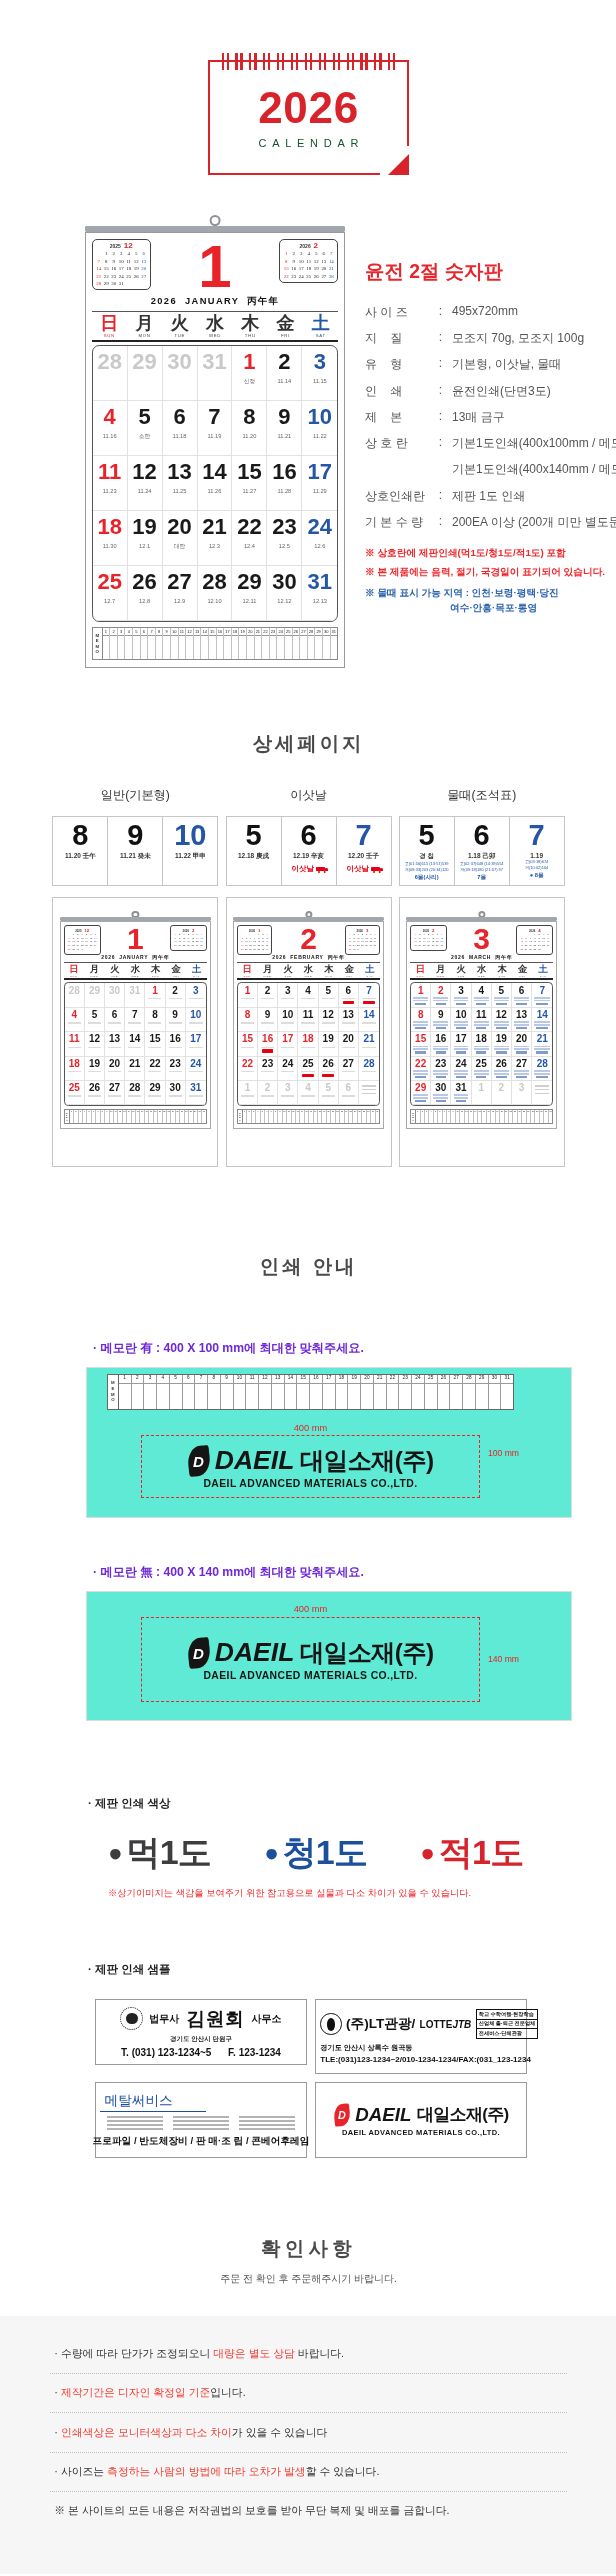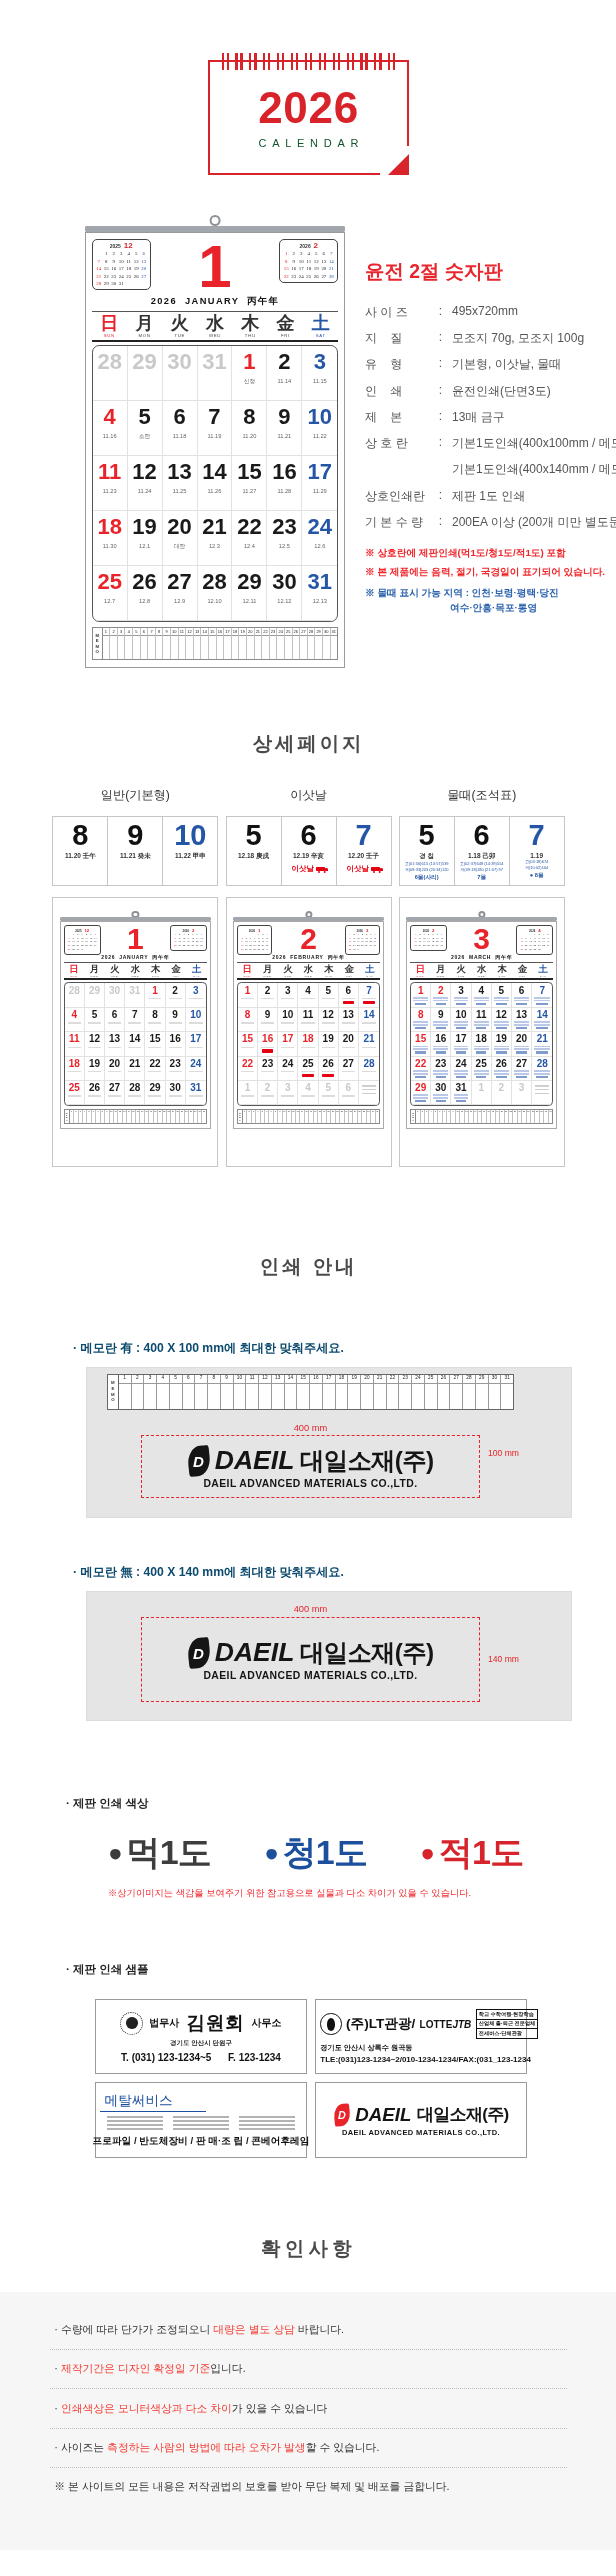--- a/index.html
+++ b/index.html
@@ -131,22 +131,22 @@
     background:#e60012;box-shadow:5.7px 0 0 #e60012}
   .tide-line{font-size:4px;color:#2456a5;line-height:1.5;white-space:nowrap}
   .tide-bold{font-size:5.7px;color:#2456a5;font-weight:bold;margin-top:0.7px}
   .dcard{border:0.7px solid #c6c6c6;background:#fff;margin-top:11.5px;padding:11.5px 6.5px 37px;position:relative}
   .dcard .photo-s{position:relative;padding-top:7.2px}
   .dcard .hanger-ring{width:7.2px;height:7.2px;border-width:2.2px;top:0.7px}
   .dcard .hanger-bar{height:4.3px}
   .dcard .sheet{padding:2.9px 2.9px 4.3px;border-color:#aaa}
 
   
-  .red-label{color:#0c4a6e;font-size:12.2px;font-weight:bold;margin-left:73px}
-  .panel{width:486px;margin-left:86px;border:0.7px solid #dcdcdc;background:#e5e5e5;padding:5.7px 0 18.7px 20px}
+  .red-label{color:#6d28d9;font-size:12.2px;font-weight:bold;margin-left:93px}
+  .panel{width:486px;margin-left:86px;border:0.7px solid #dcdcdc;background:#5eead4;padding:5.7px 0 18.7px 20px}
   .ruler{display:flex;border:0.7px solid #666;height:36px;width:407px;background:#fff}
   .ruler .rl{width:10.8px;border-right:0.7px solid #666;font-size:4.3px;font-weight:bold;display:flex;align-items:center;
     justify-content:center;text-align:center;white-space:pre-line;line-height:1.3}
   .ruler .rc{flex:1;border-right:0.7px solid #9a9a9a;font-size:4.7px;text-align:center;padding-top:0.7px;position:relative;color:#222}
   .ruler .rc:last-child{border-right:none}
   .ruler .rc::after{content:"";position:absolute;left:0;right:0;top:8.6px;border-top:0.7px solid #9a9a9a}
   .mm-w{color:#e8232a;font-size:9.3px;text-align:center;width:339px;margin:13px 0 2.9px 34px}
   .dash-box{border:0.7px dashed #e8232a;width:339px;margin-left:34px;position:relative;
     display:flex;align-items:center;justify-content:center}
   .dash-box.h100{height:63px}
@@ -160,31 +160,31 @@
   .dlogo-row{display:flex;align-items:center;gap:5.7px}
   .d-ic{width:21.5px;height:30px;border-radius:62% 10% 62% 10%;transform:rotate(-6deg);
     display:flex;align-items:center;justify-content:center;background:#151515;flex:0 0 auto}
   .d-ic span{color:#fff;font-weight:900;font-style:italic;font-size:15px;transform:rotate(6deg)}
   .d-name{font-size:26.5px;font-weight:900;font-style:italic;letter-spacing:0;color:#151515}
   .d-kor{font-size:24.4px;font-weight:900;color:#151515;letter-spacing:-0.7px}
   .d-eng{font-size:10.4px;font-weight:bold;color:#151515;letter-spacing:0.4px;margin-top:1.4px}
   .dlogo--red .d-ic{background:#e8232a}
 
   
-  .sub-label{font-size:11.5px;color:#222;font-weight:bold;margin-left:66px}
+  .sub-label{font-size:11.5px;color:#222;font-weight:bold;margin-left:88px}
   .color-row{display:flex;justify-content:flex-start;gap:53px;margin:18.7px 0 0 108px}
   .copt{font-size:34px;font-weight:900;letter-spacing:-0.7px;display:flex;align-items:center;gap:4.3px}
   .copt .dot{font-size:24.4px;line-height:1}
   .color-note{color:#f0262b;font-size:9.3px;margin:11.5px 0 0 108px}
 
   
   .samples{display:flex;flex-wrap:wrap;gap:8px;margin:21.5px 0 0 95px;width:435px}
   .sample{width:212px;border:0.7px solid #9a9a9a;background:#fff;padding:5.7px 4.3px;display:flex;
     flex-direction:column;align-items:center;justify-content:center}
-  .sample.s1{height:75px}
+  .sample.s1{height:66px}
   .sample.s2{height:75px}
   .sample.s3{height:76px}
   .sample.s4{height:76px}
   .law-row{display:flex;align-items:center;gap:5.7px}
   .seal{width:23px;height:23px;border:1.4px dotted #222;border-radius:50%;display:flex;align-items:center;justify-content:center}
   .seal i{width:11.5px;height:11.5px;background:#222;border-radius:50%;display:block}
   .law-small{font-size:10px;font-weight:bold;color:#111}
   .law-name{font-size:18.7px;font-weight:900;color:#111;letter-spacing:0.7px;margin:0 1.4px}
   .law-addr{font-size:6.5px;font-weight:bold;color:#222;margin-top:2.9px}
   .law-phone{font-size:10px;font-weight:900;color:#111;margin-top:3.6px;white-space:pre}
@@ -1841,20 +1841,21 @@
               <span class="d-name">DAEIL</span>
               <span class="d-kor">대일소재(주)</span>
             </div>
             <div class="d-eng">DAEIL ADVANCED MATERIALS CO.,LTD.</div>
           </div>
         </div>
     </div>
   </div>
 
   <h2 class="sec-head" style="margin-top:77px;letter-spacing:4.3px">확인사항</h2>
+  <p class="sec-sub">주문 전 확인 후 주문해주시기 바랍니다.</p>
   <div class="confirm-panel" id="confirm-list">
       <div class="citem"><span>· 수량에 따라 단가가 조정되오니 </span><span class="red">대량은 별도 상담</span><span> 바랍니다.</span></div>
       <div class="citem"><span>· </span><span class="red">제작기간은 디자인 확정일 기준</span><span>입니다.</span></div>
       <div class="citem"><span>· </span><span class="red">인쇄색상은 모니터색상과 다소 차이</span><span>가 있을 수 있습니다</span></div>
       <div class="citem"><span>· 사이즈는 </span><span class="red">측정하는 사람의 방법에 따라 오차가 발생</span><span>할 수 있습니다.</span></div>
       <div class="citem"><span>※  본 사이트의 모든 내용은 저작권법의 보호를 받아 무단 복제 및 배포를 금합니다.</span></div>
     </div>
 
 </div>
 

